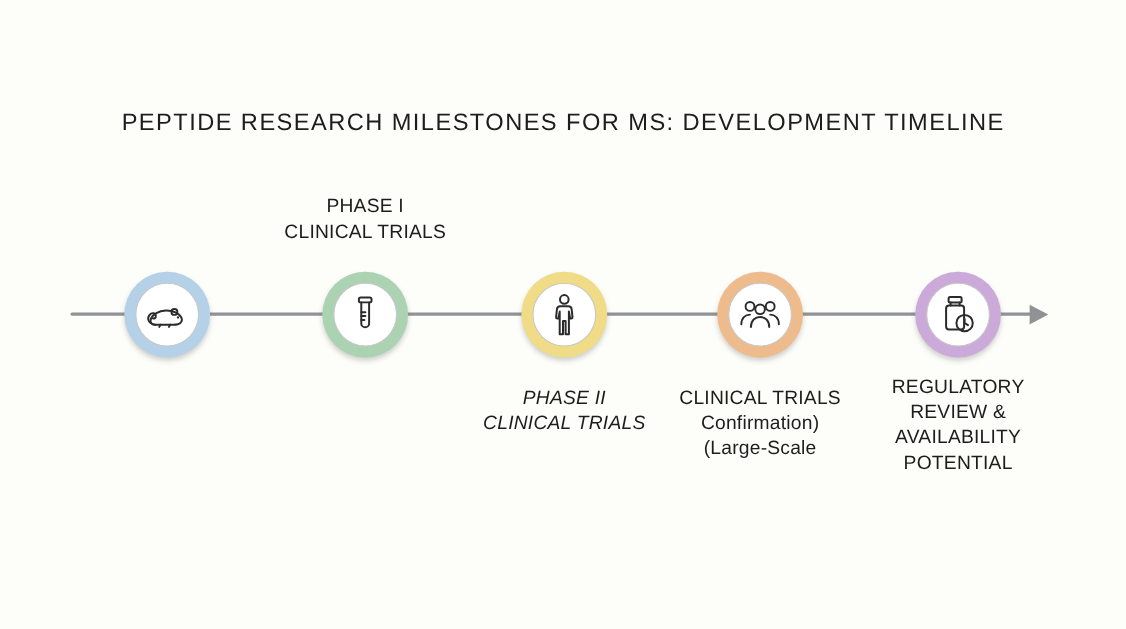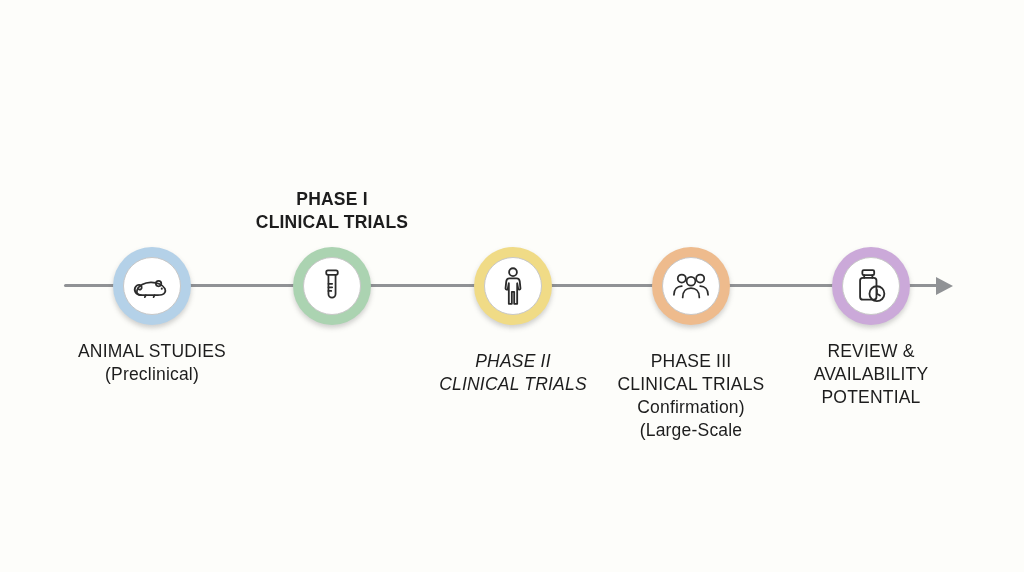--- a/index.html
+++ b/index.html
@@ -63,54 +63,51 @@
     color:#1d1d1d;
     font-weight:400;
   }
   .icon-stroke{stroke:#2b2b2b;stroke-width:2;fill:none;stroke-linecap:round;stroke-linejoin:round;}
 </style>
 </head>
 <body>
 
 <div id="canvas">
 
+  <div class="title">PEPTIDE RESEARCH MILESTONES FOR MS: DEVELOPMENT TIMELINE</div>
 
   <div class="tl-line" style="left: 64px; width: 874px; background: rgb(144, 146, 149);"></div>
   <div class="tl-arrow" style="left: 936px; top: 277px; border-left-color: rgb(144, 146, 149);"></div>
 
   <div class="node" style="left:113px;">
     <div class="ring" style="background: rgb(180, 209, 232);">
       <div class="inner">
         <svg width="42" height="34" viewBox="0 0 48 34">
           <path class="icon-stroke" d="M11.5,27.5 C5,27 2.5,21.5 5.5,17.5 C7.6,14.7 11.8,15 12.2,18.2 C12.5,20.5 10.5,21.7 9,20.7"></path>
           <path class="icon-stroke" d="M11.5,27.5 C8,27.5 5.9,25 6.9,22 C8.7,16.5 15.5,13 22.5,12.8 C30,12.6 36.6,15.5 38.7,20 C40.1,23 38.7,26.2 35.2,27 C34,27.3 32.5,27.5 30.5,27.5 Z"></path>
           <circle class="icon-stroke" cx="31.5" cy="14.2" r="3.1" fill="#ffffff"></circle>
           <circle cx="35.2" cy="20" r="1.2" fill="#2b2b2b"></circle>
           <path class="icon-stroke" d="M17,27.5 l-1.2,2.3 M27,27.5 l-1.2,2.3"></path>
         </svg>
       </div>
     </div>
   </div>
-  <div class="label" style="left:52px;top:340px;">
-    <div>ANIMAL STUDIES</div>
-    <div>(Preclinical)</div>
-  </div>
 
   <div class="node" style="left:293px;">
     <div class="ring" style="background: rgb(171, 211, 177);">
       <div class="inner">
         <svg width="32" height="40" viewBox="0 0 36 44">
           <rect class="icon-stroke" x="11.5" y="4.5" width="13" height="5" rx="2"></rect>
           <path class="icon-stroke" d="M14,9.5 v21.5 a4,4 0 0 0 8,0 v-21.5"></path>
           <path class="icon-stroke" d="M14,19.5 h4.2 M14,23.5 h4.2 M14,27.5 h3.2"></path>
         </svg>
       </div>
     </div>
   </div>
-  <div class="label" style="left:232px;top:188px;font-weight:bold;">
+  <div class="label" style="left:232px;top:176px;">
     <div>PHASE I</div>
     <div>CLINICAL TRIALS</div>
   </div>
 
   <div class="node" style="left:474px;">
     <div class="ring" style="background: rgb(240, 219, 134);">
       <div class="inner">
         <svg width="26" height="40" viewBox="0 0 28 44">
           <circle class="icon-stroke" cx="14" cy="6.8" r="4.3"></circle>
           <path class="icon-stroke" d="M10,13.6 h8 c2,0 3.2,1.3 3.4,3.3 l0.8,7.6 c0.2,1.7 -2.2,2 -2.5,0.35 l-1.1,-5.85 v22.6 h-3.3 v-13.2 h-2.6 v13.2 h-3.3 v-22.6 l-1.1,5.85 c-0.3,1.65 -2.7,1.35 -2.5,-0.35 l0.8,-7.6 c0.2,-2 1.4,-3.3 3.4,-3.3 z"></path>
@@ -131,38 +128,38 @@
           <circle class="icon-stroke" cx="34.5" cy="9.5" r="4.6"></circle>
           <path class="icon-stroke" d="M4.5,28 c0,-6.5 4,-10 9,-10"></path>
           <path class="icon-stroke" d="M43.5,28 c0,-6.5 -4,-10 -9,-10"></path>
           <path class="icon-stroke" d="M14.5,31 c0,-7 4.3,-10.5 9.5,-10.5 c5.2,0 9.5,3.5 9.5,10.5" fill="#ffffff"></path>
           <circle class="icon-stroke" cx="24" cy="12.5" r="5" fill="#ffffff"></circle>
         </svg>
       </div>
     </div>
   </div>
   <div class="label" style="left:591px;top:350px;">
-    <div>PHASE III</div>
     <div>CLINICAL TRIALS</div>
     <div>Confirmation)</div>
     <div>(Large-Scale</div>
   </div>
 
   <div class="node" style="left:832px;">
     <div class="ring" style="background: rgb(203, 169, 217);">
       <div class="inner">
         <svg width="40" height="40" viewBox="0 0 44 44">
           <rect class="icon-stroke" x="12.5" y="4.5" width="13" height="5.5" rx="1.5"></rect>
           <path class="icon-stroke" d="M14.5,10 v3 M23.5,10 v3"></path>
           <rect class="icon-stroke" x="10" y="13" width="18" height="24" rx="3"></rect>
           <circle class="icon-stroke" cx="28.5" cy="30.5" r="8.2" fill="#ffffff"></circle>
           <path class="icon-stroke" d="M28.5,30.5 v-4.2 M28.5,30.5 l3.4,2"></path>
         </svg>
       </div>
     </div>
   </div>
   <div class="label" style="left:771px;top:340px;">
+    <div>REGULATORY</div>
     <div>REVIEW &amp;</div>
     <div>AVAILABILITY</div>
     <div>POTENTIAL</div>
   </div>
 
 </div>
 
 </body></html>

